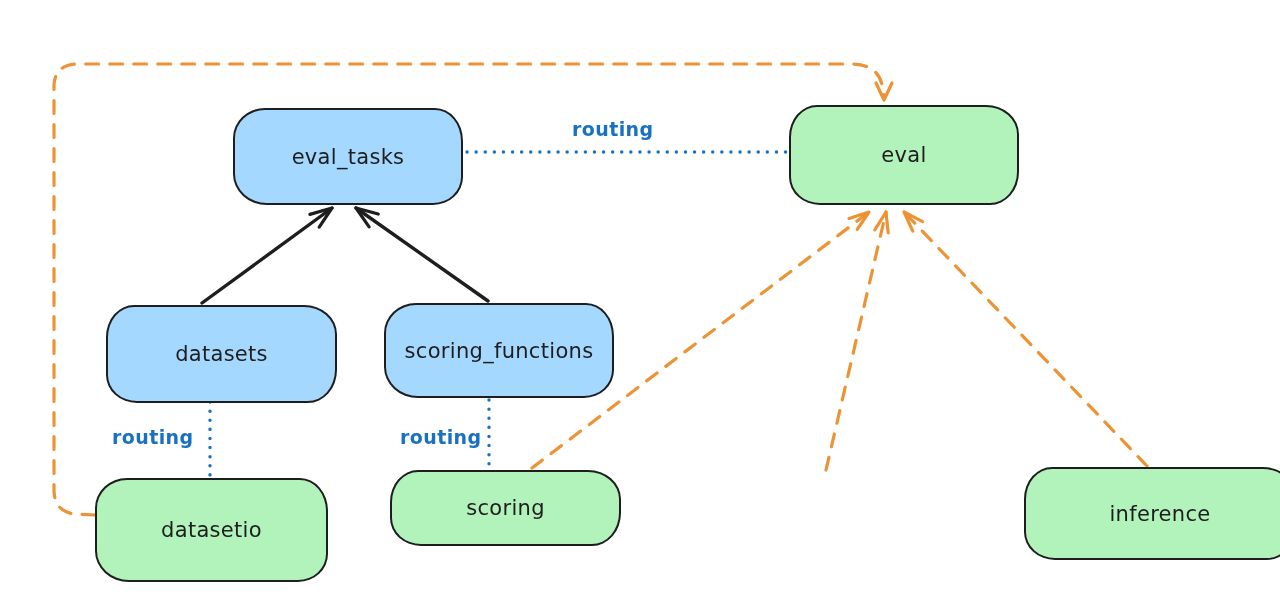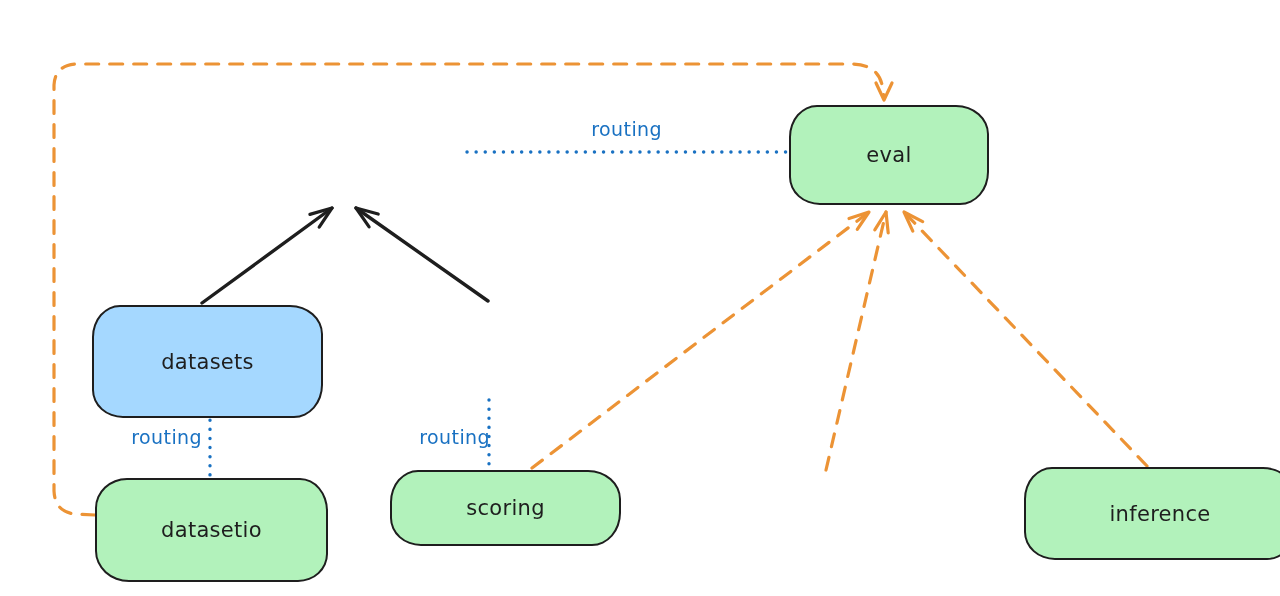--- a/index.html
+++ b/index.html
@@ -37,24 +37,24 @@
     box-sizing:border-box;
   }
   .node.blue{background:var(--node_blue_fill);}
   .node.green{background:var(--node_green_fill);}
   
   .r1{border-radius:32px 28px 30px 34px / 30px 33px 28px 31px;}
   .r2{border-radius:28px 33px 29px 31px / 32px 29px 33px 28px;}
   .routing-label{
     position:absolute;
     width:90px;
-    text-align:right;
+    text-align:left;
     color:var(--routing_blue);
     font-size:19px;
-    font-weight:normal;
+    font-weight:bold;
     letter-spacing:.4px;
   }
 </style>
 </head>
 <body>
 
 <div class="canvas">
 
   <svg class="edges" viewBox="0 0 1280 596" xmlns="http://www.w3.org/2000/svg">
 
@@ -76,29 +76,35 @@
     <path class="edge-black" d="M 488 301 L 356 208"></path>
     <path class="ah-black" d="M 378.2 214 L 356 208 L 369.1 226.9"></path>
 
     <path class="edge-blue-dotted" d="M 467 152 L 787 152"></path>
 
     <path class="edge-blue-dotted" d="M 210 402 L 210 477"></path>
 
     <path class="edge-blue-dotted" d="M 489 400 L 489 469"></path>
   </svg>
 
+  <div class="node blue r1" style="left:233px;top:108px;width:230px;height:97px">
+    <span>eval_tasks</span>
+  </div>
 
-  <div class="node green r2" style="left:789px;top:105px;width:200px;height:100px">
+  <div class="node green r2" style="left:789px;top:105px;width:230px;height:100px">
     <span>eval</span>
   </div>
 
-  <div class="node blue r2" style="left:92px;top:305px;width:231px;height:113px">
+  <div class="node blue r2" style="left:106px;top:305px;width:231px;height:98px">
     <span>datasets</span>
   </div>
 
+  <div class="node blue r1" style="left:384px;top:303px;width:230px;height:95px">
+    <span>scoring_functions</span>
+  </div>
 
   <div class="node green r1" style="left:95px;top:478px;width:233px;height:104px">
     <span>datasetio</span>
   </div>
 
   <div class="node green r2" style="left:390px;top:470px;width:231px;height:76px">
     <span>scoring</span>
   </div>
 
 

